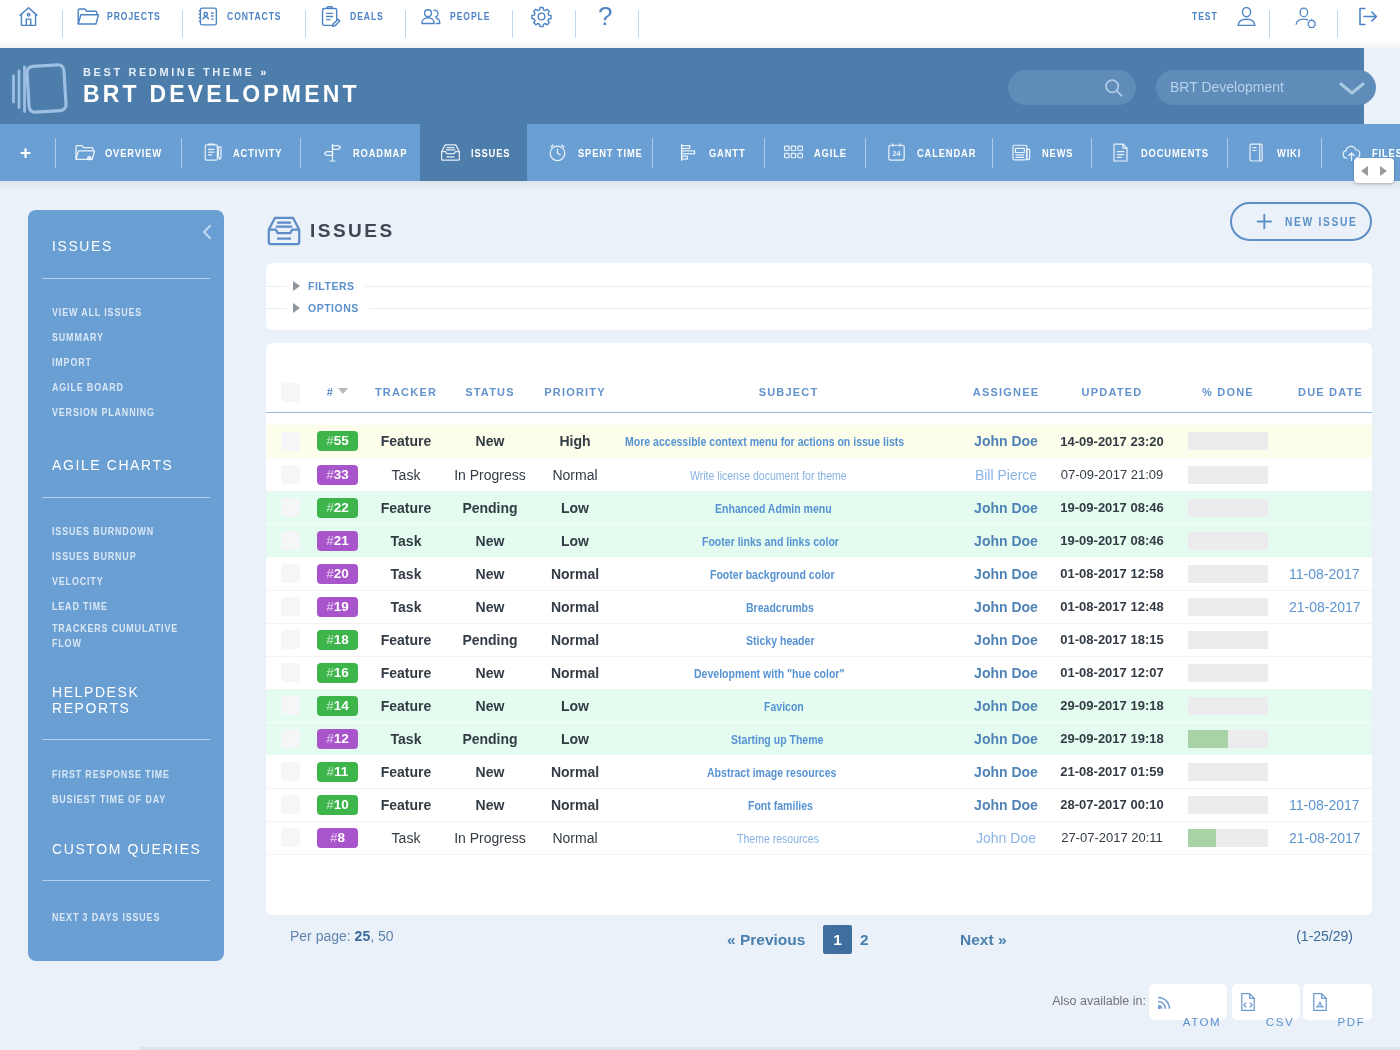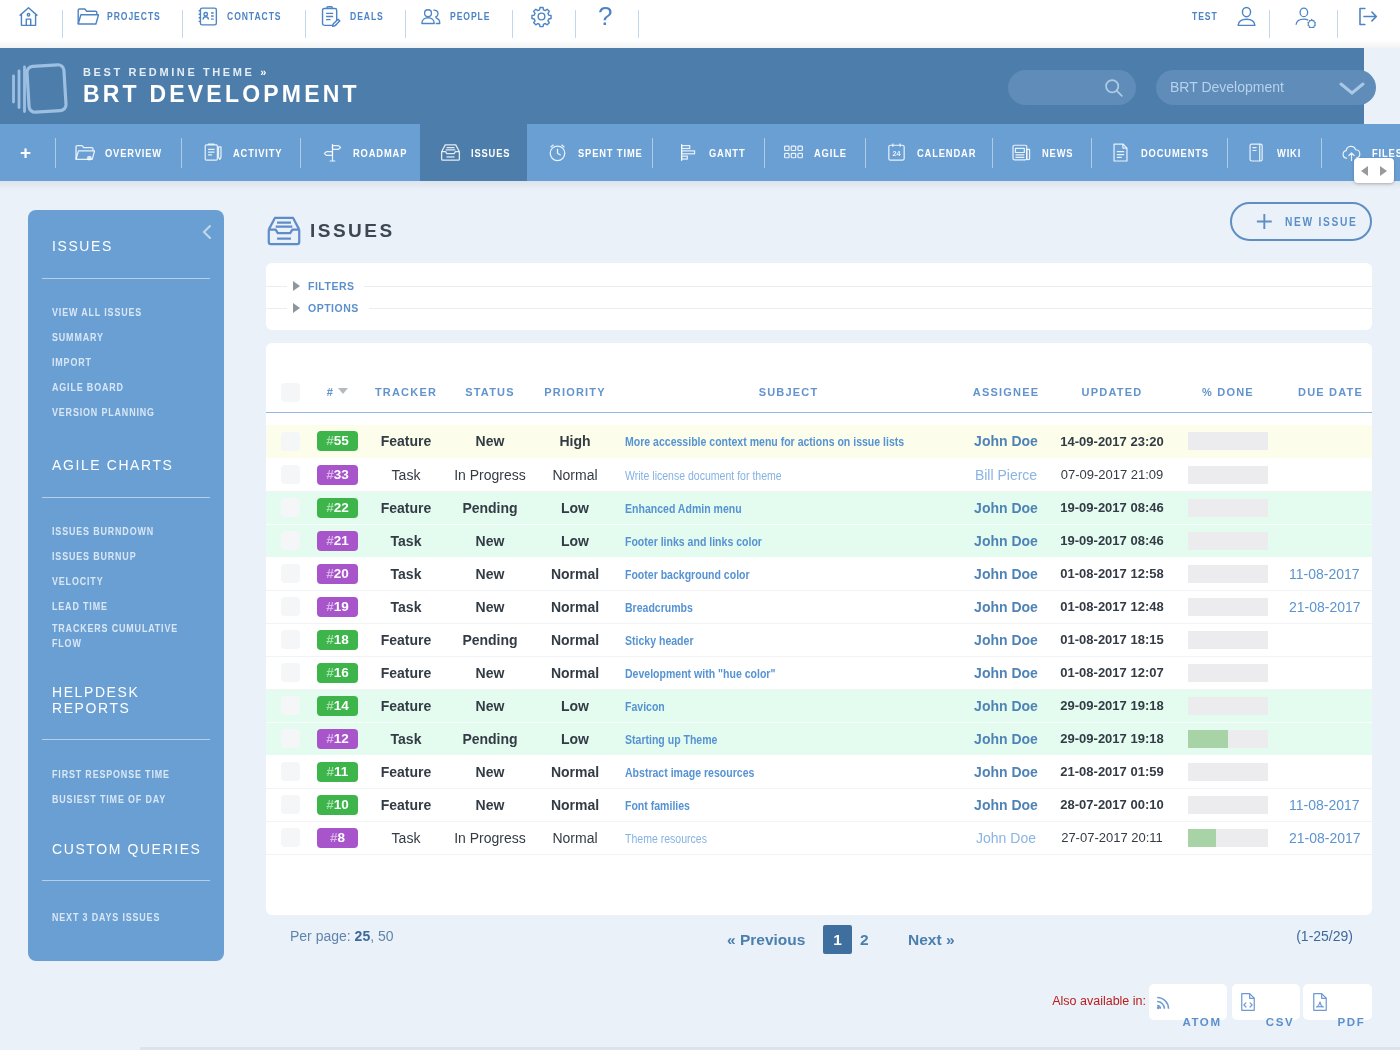--- a/index.html
+++ b/index.html
@@ -60,44 +60,44 @@
 table.iss td { height:33px; padding:0; text-align:center; vertical-align:middle; white-space:nowrap; }
 tr.spacer td { height:13px; border:none !important; background:#fff !important; }
 tr.r { border-bottom:1px solid #f2f3f4; }
 tr.yellow { background:#fcfdeb; border-bottom:1px solid rgba(255,255,255,.75); }
 tr.green { background:#e4fbf0; border-bottom:1px solid rgba(255,255,255,.75); }
 .cb { display:inline-block; width:19px; height:19px; border-radius:4px; background:#f4f6f8; vertical-align:middle; }
 .badge { display:inline-block; width:41px; height:20px; line-height:20px; border-radius:4px; color:#fff; font-weight:bold; font-size:13.5px; text-align:center; }
 .badge .h { color:rgba(255,255,255,.55); }
 .bg-green { background:#3db54b; }
 .bg-purple { background:#a855cc; }
-table.iss td.subj { text-align:left; padding-left:3px;text-decoration:underline; }
+table.iss td.subj { text-align:center; padding-left:3px;text-decoration:underline; }
 td.subj a { display:inline-block; transform:scaleX(.78); transform-origin:0 50%; white-space:nowrap; font-size:13.5px; }
 td.upd { font-size:13px; }
 table.iss td.due { padding-right:16px; }
 .b { font-weight:bold; }
 a.s1 { color:#5693d3; text-decoration:none; font-weight:bold; }
 a.s2 { color:#86b2e2; text-decoration:none; }
 a.as1 { color:#4f83b6; text-decoration:none; font-weight:bold; }
 a.as2 { color:#8ab4e4; text-decoration:none; }
 .due { color:#5c94cf; }
 .bar { display:inline-block; width:80px; height:18px; background:#ececef; vertical-align:middle; }
 .bar i { display:block; height:18px; background:#a8d3a6; }
 
 .perpage { position:absolute; left:290px; top:928px; font-size:14px; color:#5f85ad; }
 .perpage b { color:#3c6a99; }
 .pager { position:absolute; left:0; top:0; width:1400px; height:0; font-size:15.5px; font-weight:bold; color:#4a7fae; }
 .pager .pp { position:absolute; }
 .pg-active { width:29px; height:29px; line-height:29px; text-align:center; background:#3e6f9e; color:#fff; border-radius:2px; }
 .count { position:absolute; right:47px; top:928px; font-size:14px; color:#3c6a99; }
 
 .alsorow { position:absolute; left:0; top:984px; width:1372px; height:36px; }
-.alsolab { position:absolute; right:226px; top:10px; font-size:12.5px; color:#b91c1c; }
+.alsolab { position:absolute; right:226px; top:10px; font-size:12.5px; color:#737373; }
 .fmtbtn { position:absolute; top:0; height:36px; background:#fff; border-radius:5px; display:flex; align-items:center; justify-content:center; color:#5b90cc; }
-.fmtbtn span { font-size:11.5px; font-weight:bold; letter-spacing:1.6px; margin-left:8px;margin-top:39px; }
+.fmtbtn span { font-size:11.5px; font-weight:normal; letter-spacing:1.6px; margin-left:8px;margin-top:39px; }
 .botstrip { position:absolute; left:140px; top:1047px; width:1260px; height:3px; background:#dde3ea; }
 </style>
 </head>
 <body>
 
 <div class="topbar" id="topbar">
     <div class="tb-item" style="left:17px">
       <svg width="23" height="23" viewBox="0 0 26 26" fill="none" stroke="#4d84c5" stroke-width="1.6" stroke-linejoin="round">
         <path d="M3 12 L13 3 L23 12 M5 10.5 V23 H21 V10.5"></path>
         <path d="M10.5 23 V16 H15.5 V23"></path>
@@ -574,21 +574,21 @@
         </tr>
       </tbody>
     </table>
 </div>
 
 <div class="perpage">Per page: <b>25</b>, 50</div>
 <div class="pager">
     <span class="pp" style="left:727px;top:931px">« Previous</span>
     <span class="pp pg-active" style="left:823px;top:925px">1</span>
     <span class="pp" style="left:860px;top:931px">2</span>
-    <span class="pp" style="left:908px;top:931px">Next »</span>
+    <span class="pp" style="left:960px;top:931px">Next »</span>
   </div>
 <div class="count">(1-25/29)</div>
 <div class="alsorow" id="alsorow">
     <div class="alsolab">Also available in:</div>
     <div class="fmtbtn" style="left:1149px;width:78px">
       <svg width="20" height="20" viewBox="0 0 22 22" fill="none" stroke="#6f9bd2" stroke-width="1.7">
         <path d="M3.5 10.5 a8 8 0 0 1 8 8"></path>
         <path d="M3.5 6 a12.5 12.5 0 0 1 12.5 12.5"></path>
         <path d="M3.5 15 a3.5 3.5 0 0 1 3.5 3.5"></path>
         <circle cx="4.6" cy="17.4" r="1.5" fill="#6f9bd2" stroke="none"></circle>

